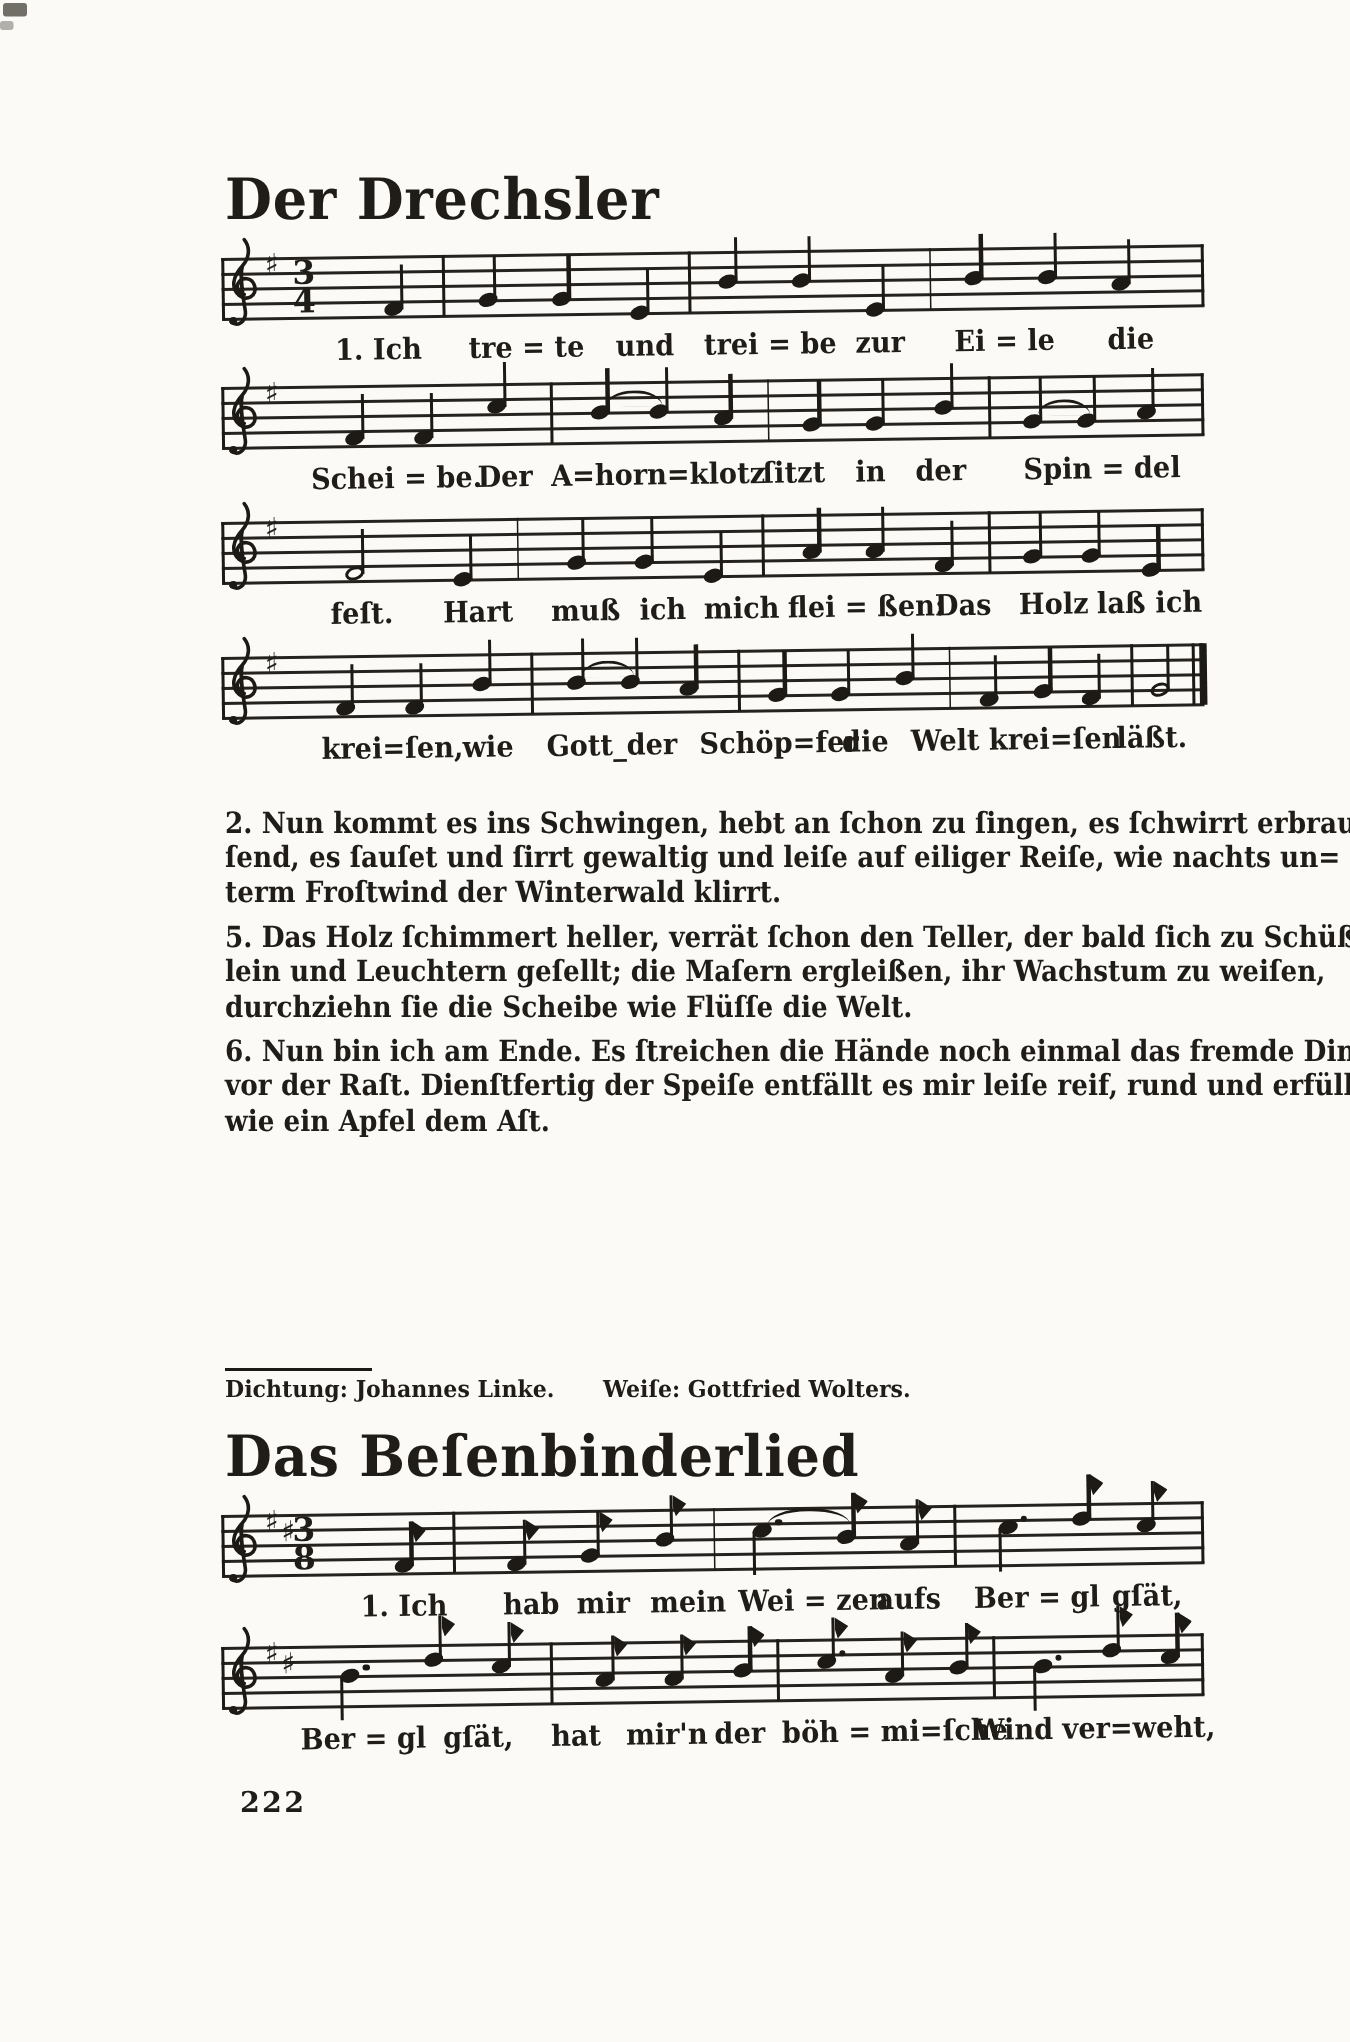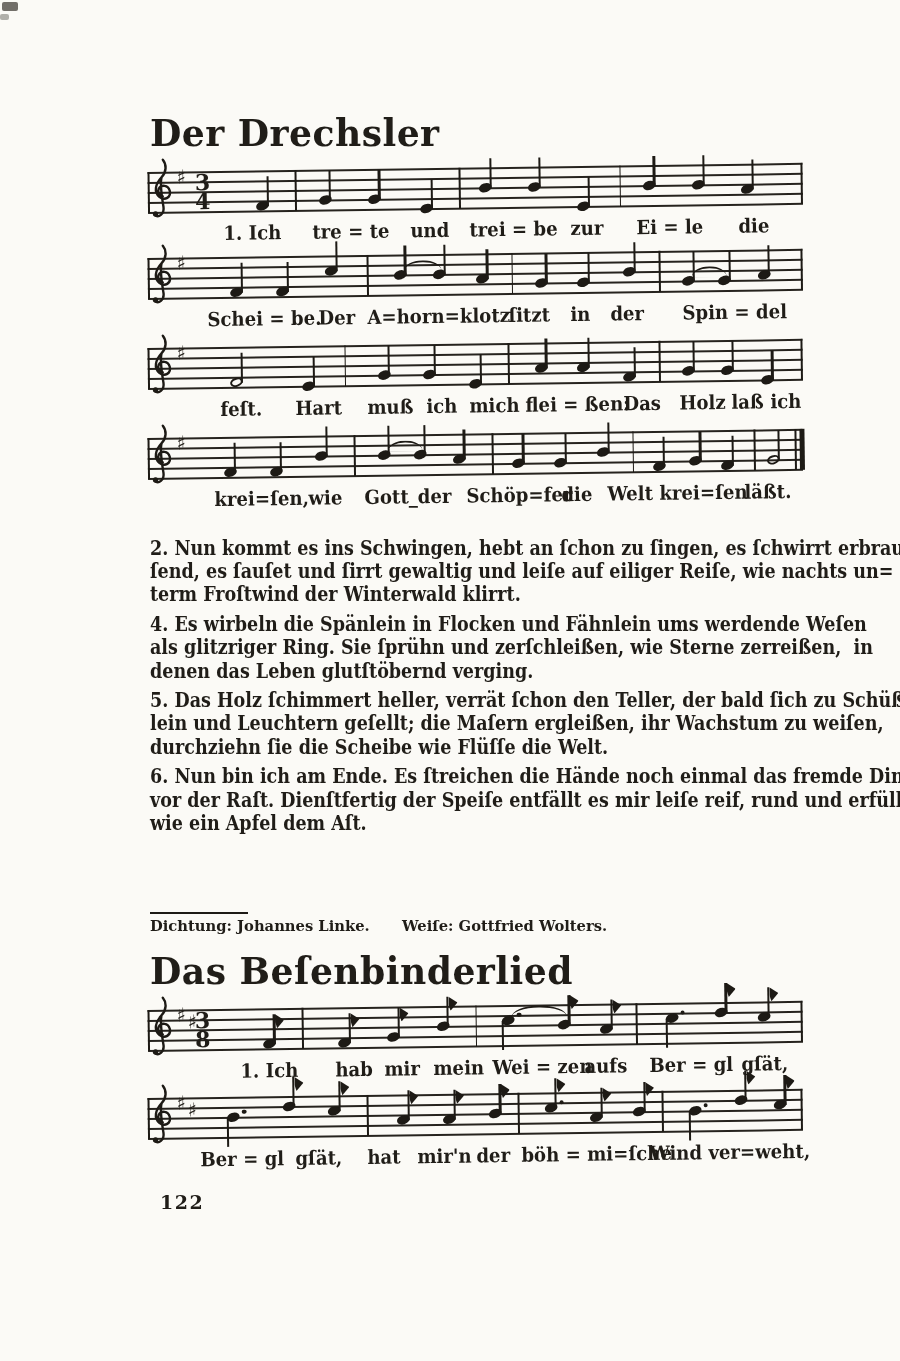--- a/index.html
+++ b/index.html
@@ -247,25 +247,20 @@
       <div class="lyric" style="left: 412.65px;">die</div>
       <div class="lyric" style="left: 458.5px;">Welt krei=ſen</div>
       <div class="lyric" style="left: 596.05px;">läßt.</div>
     </div>
 
   <div class="verses">
     <div class="verse">
       <div class="vline">2. Nun kommt es ins Schwingen, hebt an ſchon zu ſingen, es ſchwirrt erbrau=</div>
       <div class="vline">ſend, es ſauſet und ſirrt gewaltig und leiſe auf eiliger Reiſe, wie nachts un=</div>
       <div class="vline">term Froſtwind der Winterwald klirrt.</div>
-    </div>
-    <div class="verse">
-      <div class="vline">4. Es wirbeln die Spänlein in Flocken und Fähnlein ums werdende Weſen</div>
-      <div class="vline">als glitzriger Ring. Sie ſprühn und zerſchleißen, wie Sterne zerreißen,  in</div>
-      <div class="vline">denen das Leben glutſtöbernd verging.</div>
     </div>
     <div class="verse">
       <div class="vline">5. Das Holz ſchimmert heller, verrät ſchon den Teller, der bald ſich zu Schüß=</div>
       <div class="vline">lein und Leuchtern geſellt; die Maſern ergleißen, ihr Wachstum zu weiſen,</div>
       <div class="vline">durchziehn ſie die Scheibe wie Flüſſe die Welt.</div>
     </div>
     <div class="verse">
       <div class="vline">6. Nun bin ich am Ende. Es ſtreichen die Hände noch einmal das fremde Ding</div>
       <div class="vline">vor der Raſt. Dienſtfertig der Speiſe entfällt es mir leiſe reif, rund und erfüllt</div>
       <div class="vline">wie ein Apfel dem Aſt.</div>
@@ -393,14 +388,14 @@
       <div class="lyric" style="left: 52.4px;">Ber = gl</div>
       <div class="lyric" style="left: 147.375px;">gſät,</div>
       <div class="lyric" style="left: 219.425px;">hat</div>
       <div class="lyric" style="left: 268.55px;">mir'n</div>
       <div class="lyric" style="left: 327.5px;">der</div>
       <div class="lyric" style="left: 373.35px;">böh = mi=ſche</div>
       <div class="lyric" style="left: 501.075px;">Wind</div>
       <div class="lyric" style="left: 560.025px;">ver=weht,</div>
     </div>
 
-  <div class="page-number">122</div>
+  <div class="page-number">222</div>
 </div>
 
 </body></html>

